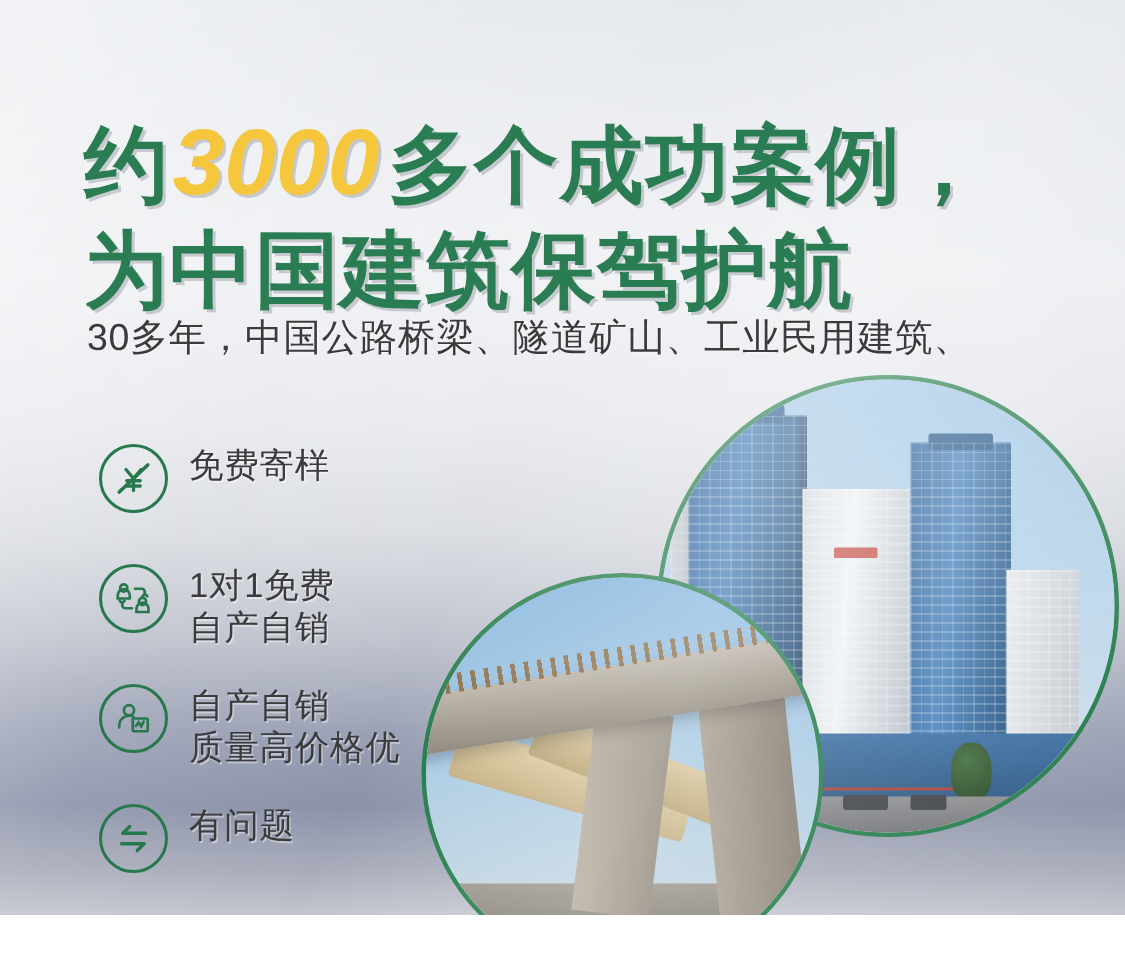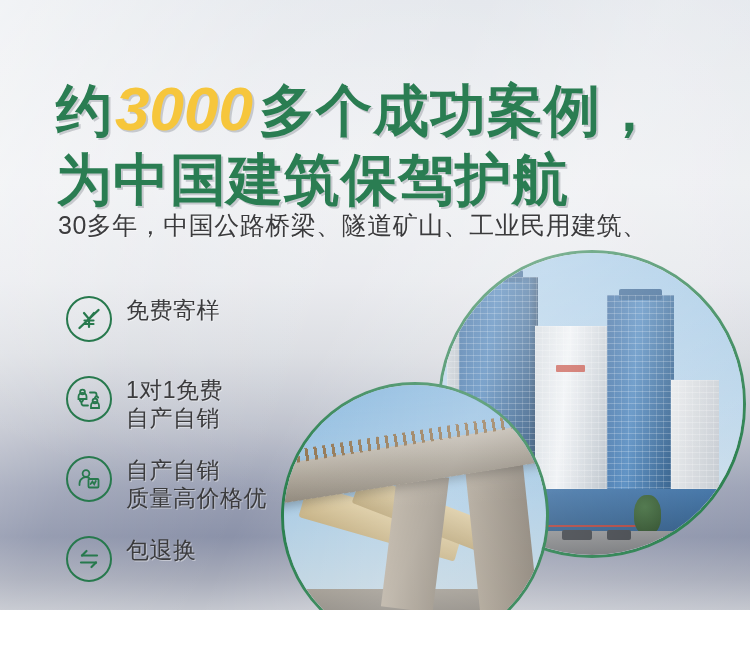--- a/index.html
+++ b/index.html
@@ -268,18 +268,18 @@
     <div class="feature">
       <div class="f-icon">
         <svg width="28" height="28" viewBox="0 0 28 28" fill="none" stroke="#27794d" stroke-width="2.2" stroke-linecap="round" stroke-linejoin="round">
           <path d="M22 10.5 H7"></path>
           <path d="M11.5 6 L7 10.5"></path>
           <path d="M6 17.5 H21"></path>
           <path d="M16.5 22 L21 17.5"></path>
         </svg>
       </div>
       <div class="f-text">
-        <span class="l2">包退换</span>
+        <span class="l2">有问题</span>
       </div>
     </div>
 
   </div>
 </div>
 
 </body></html>

